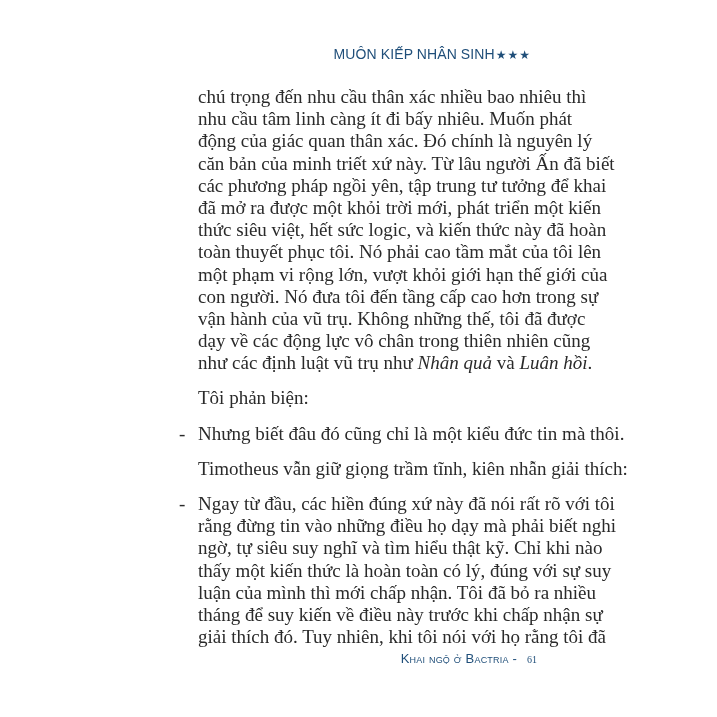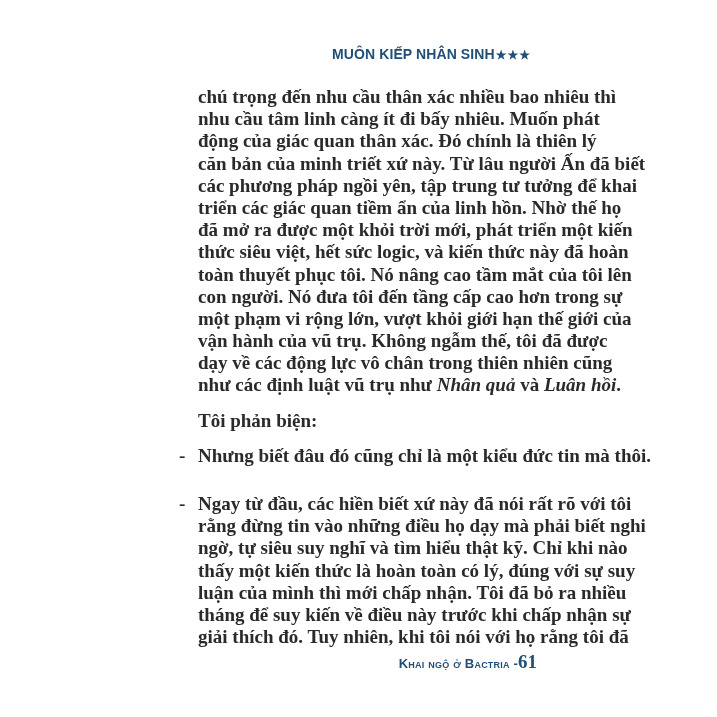--- a/index.html
+++ b/index.html
@@ -1,17 +1,17 @@
 <!DOCTYPE html>
 <html><head>
 <meta charset="utf-8">
 <style>
   html, body { margin:0; padding:0; background:#ffffff; }
   body { width:717px; height:717px; position:relative; overflow:hidden; }
-  .page { position:absolute; left:0; top:0; width:717px; height:717px; background:#fff;font-weight:bold; }
+  .page { position:absolute; left:0; top:0; width:717px; height:717px; background:#fff; }
   .running-head {
     position:absolute; top:46px; right:186px; height:20px;
     font-family:"Liberation Sans", sans-serif; font-size:14px; color:#1f4e79;
     letter-spacing:0.1px; white-space:nowrap;
   }
   .running-head .stars { font-size:12px; letter-spacing:1px; margin-left:1px; }
   .body-text {
     position:absolute; left:198px; top:86px; width:340px;
     font-family:"Liberation Serif", serif; font-size:19px; line-height:22.2px; color:#2a2a2a;
   }
@@ -19,64 +19,64 @@
   .line.last { text-align-last:left; }
   .para-gap { height:13px; }
   .dash-row { position:relative; }
   .dash { position:absolute; left:-19px; top:0; }
   em { font-style:italic; }
   .footer {
     position:absolute; top:651px; right:180px;
     font-family:"Liberation Sans", sans-serif; font-size:13px; color:#1f4e79; white-space:nowrap;
   }
   .footer .sc { font-variant:small-caps; letter-spacing:0.2px;text-align:center; }
-  .footer .num { font-family:"Liberation Serif", serif; font-size:19px; color:#1f4e79; }
+  .footer .num { margin-left:10px; font-family:"Liberation Serif", serif; font-size:10px; color:#1f4e79; }
 </style>
 </head>
 <body>
 
 <div class="page">
 
   <div class="running-head">
     <span>MUÔN KIẾP NHÂN SINH</span><span class="stars">★★★</span>
   </div>
 
   <div class="body-text">
     <div>
       <span class="line">chú trọng đến nhu cầu thân xác nhiều bao nhiêu thì</span>
       <span class="line">nhu cầu tâm linh càng ít đi bấy nhiêu. Muốn phát</span>
-      <span class="line">động của giác quan thân xác. Đó chính là thiên lý</span>
+      <span class="line">động của giác quan thân xác. Đó chính là nguyên lý</span>
       <span class="line">căn bản của minh triết xứ này. Từ lâu người Ấn đã biết</span>
       <span class="line">các phương pháp ngồi yên, tập trung tư tưởng để khai</span>
-      <span class="line">triển các giác quan tiềm ẩn của linh hồn. Nhờ thế họ</span>
       <span class="line">đã mở ra được một khỏi trời mới, phát triển một kiến</span>
       <span class="line">thức siêu việt, hết sức logic, và kiến thức này đã hoàn</span>
-      <span class="line">toàn thuyết phục tôi. Nó nâng cao tầm mắt của tôi lên</span>
+      <span class="line">toàn thuyết phục tôi. Nó phải cao tầm mắt của tôi lên</span>
+      <span class="line">một phạm vi rộng lớn, vượt khỏi giới hạn thế giới của</span>
       <span class="line">con người. Nó đưa tôi đến tầng cấp cao hơn trong sự</span>
-      <span class="line">một phạm vi rộng lớn, vượt khỏi giới hạn thế giới của</span>
-      <span class="line">vận hành của vũ trụ. Không ngẫm thế, tôi đã được</span>
+      <span class="line">vận hành của vũ trụ. Không những thế, tôi đã được</span>
       <span class="line">dạy về các động lực vô chân trong thiên nhiên cũng</span>
       <span class="line last"><span>như các định luật vũ trụ như </span><em>Nhân quả</em><span> và </span><em>Luân hồi</em><span>.</span></span>
     </div>
 
     <div class="para-gap"></div>
     <span class="line last">Tôi phản biện:</span>
 
     <div class="para-gap"></div>
     <div class="dash-row">
       <span class="dash">-</span>
       <span class="line last">Nhưng biết đâu đó cũng chỉ là một kiểu đức tin mà thôi.</span>
     </div>
 
     <div class="para-gap"></div>
+    <span class="line last">Timotheus vẫn giữ giọng trầm tĩnh, kiên nhẫn giải thích:</span>
 
     <div class="para-gap"></div>
     <div class="dash-row">
       <span class="dash">-</span>
-      <span class="line">Ngay từ đầu, các hiền biết xứ này đã nói rất rõ với tôi</span>
+      <span class="line">Ngay từ đầu, các hiền đúng xứ này đã nói rất rõ với tôi</span>
       <span class="line">rằng đừng tin vào những điều họ dạy mà phải biết nghi</span>
       <span class="line">ngờ, tự siêu suy nghĩ và tìm hiểu thật kỹ. Chỉ khi nào</span>
       <span class="line">thấy một kiến thức là hoàn toàn có lý, đúng với sự suy</span>
       <span class="line">luận của mình thì mới chấp nhận. Tôi đã bỏ ra nhiều</span>
       <span class="line">tháng để suy kiến về điều này trước khi chấp nhận sự</span>
       <span class="line">giải thích đó. Tuy nhiên, khi tôi nói với họ rằng tôi đã</span>
     </div>
   </div>
 
   <div class="footer">

